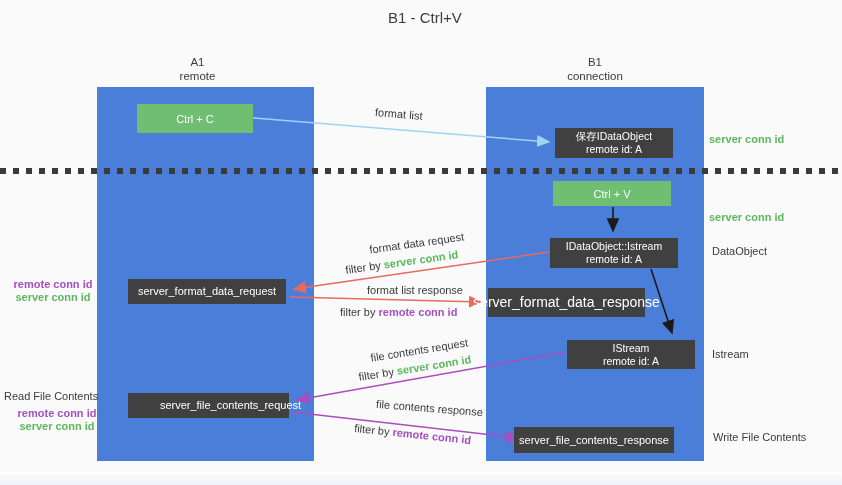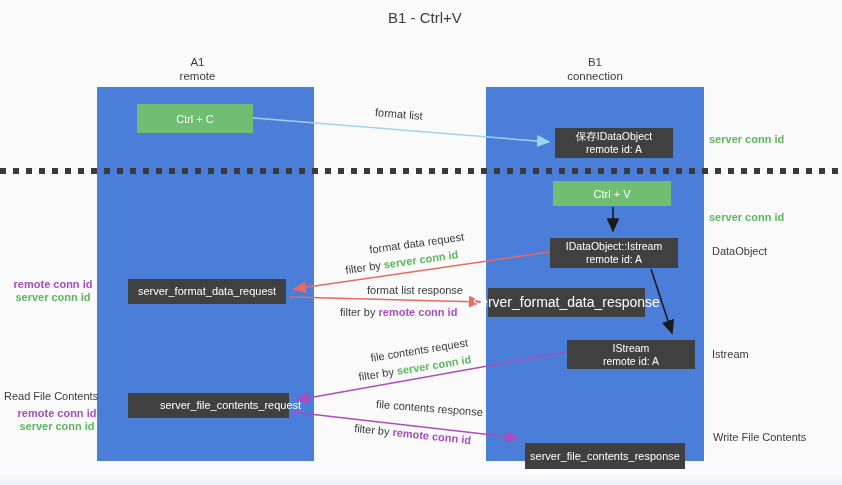--- a/index.html
+++ b/index.html
@@ -27,21 +27,21 @@
   .green{background:#6fbe72;font-size:11px;}
   .orange{background:#404040;font-size:10.5px;line-height:13px;}
   .ctrl-c{left:137px;top:104px;width:116px;height:29px;}
   .save-obj{left:555px;top:128px;width:118px;height:30px;}
   .ctrl-v{left:553px;top:181px;width:118px;height:25px;}
   .getdata{left:550px;top:238px;width:128px;height:30px;}
   .fmt-req{left:128px;top:279px;width:158px;height:25px;font-size:11px;}
   .fmt-resp{left:488px;top:288px;width:157px;height:29px;font-size:14px;}
   .istream-box{left:567px;top:340px;width:128px;height:29px;}
   .file-req{left:128px;top:393px;width:161px;height:25px;font-size:11px;padding-left:44px;}
-  .file-resp{left:525px;top:427px;width:160px;height:26px;font-size:11px;margin-top:16px;}
+  .file-resp{left:514px;top:427px;width:160px;height:26px;font-size:11px;}
   
   .lbl{font-size:11px;color:#3b3b3b;white-space:nowrap;}
   .lbl .green-t{color:#5cb85c;font-weight:bold;}
   .lbl .purple-t{color:#a64fbf;font-weight:bold;}
   .rot-m8{transform:rotate(-8deg);}
   .rot-m9{transform:rotate(-9deg);}
   .rot-p4{transform:rotate(4.5deg);}
   .rot-p6{transform:rotate(6deg);}
   
   .side{font-size:11px;white-space:nowrap;}

